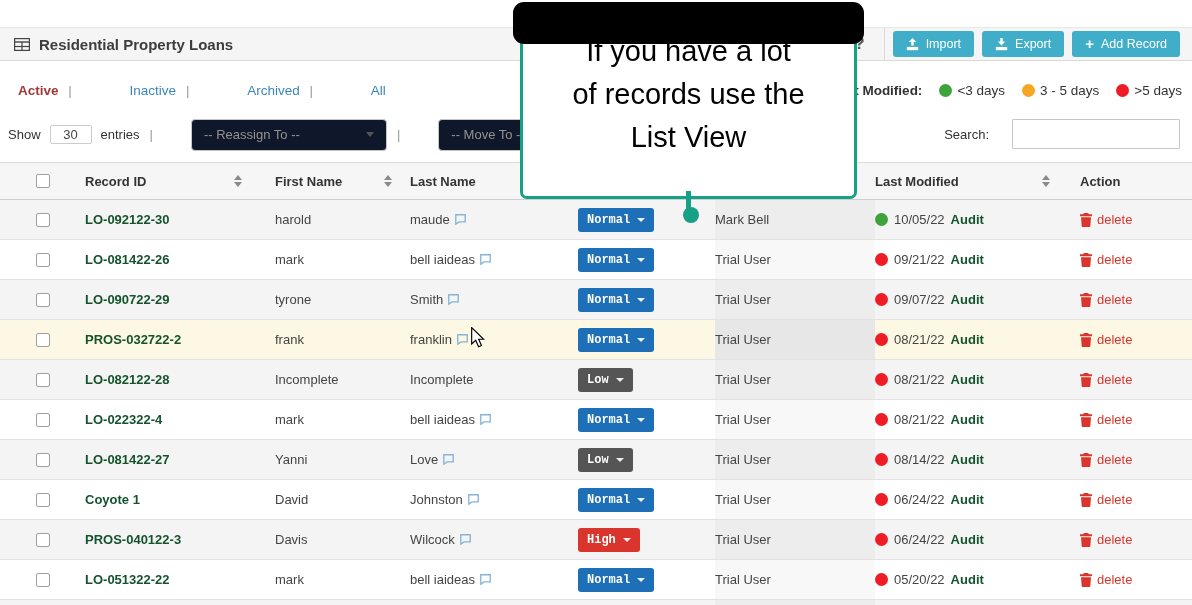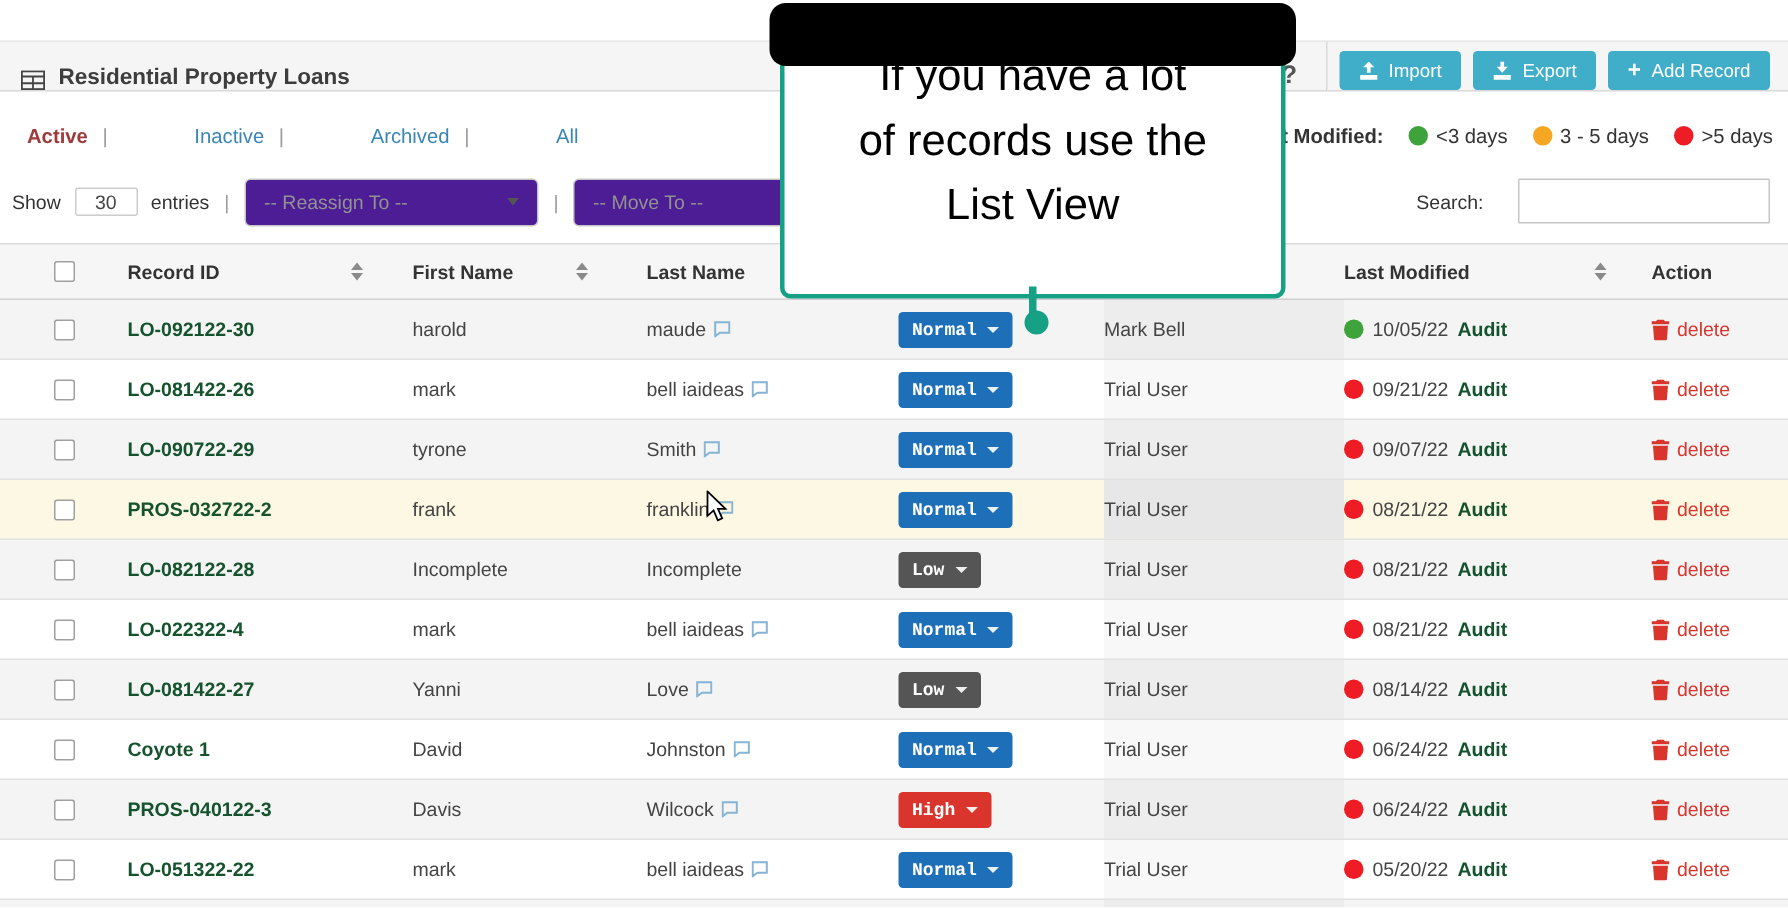--- a/index.html
+++ b/index.html
@@ -2,21 +2,21 @@
 <html><head>
 <meta charset="utf-8">
 <style>
   * { margin:0; padding:0; box-sizing:border-box; }
   html,body { background:#fff; }
   body { font-family:"Liberation Sans", sans-serif; }
   .page { position:relative; width:1192px; height:605px; background:#fff; overflow:hidden; }
 
   
   .titlebar { position:absolute; top:27px; left:0; right:0; height:34px; background:#f5f5f5;
-    border-top:1px solid #e7e7e7; border-bottom:1px solid #d9d9d9; display:flex; align-items:flex-end; padding:0 12px 0 14px; }
+    border-top:1px solid #e7e7e7; border-bottom:1px solid #d9d9d9; display:flex; align-items:center; padding:0 12px 0 14px; }
   .titlebar .title { font-size:15px; font-weight:bold; color:#3d3d3d; margin-left:9px; }
   .titlebar .spacer { flex:1; }
   .vdiv { width:1px; height:100%; background:#d9d9d9; }
   .help { font-size:17px; font-weight:bold; color:#555; padding:0 19px; cursor:pointer; }
   .tealbtn { display:inline-flex; align-items:center; gap:7px; color:#fff; font-size:12.5px;
     border:none; border-radius:3px; padding:6px 13px; margin-left:8px; cursor:pointer; }
   .tealbtn .plus { font-size:15px; font-weight:bold; line-height:10px; }
 
   
   .subbar { position:absolute; top:80px; left:18px; right:10px; height:20px; display:flex; align-items:center; font-size:13.5px; }
@@ -27,43 +27,43 @@
   .legend { margin-left:auto; display:flex; align-items:center; gap:17px; }
   .legend .lbl { font-weight:bold; color:#333; }
   .legend .item { display:flex; align-items:center; gap:5px; color:#333; }
   .ldot { width:13px; height:13px; border-radius:50%; display:inline-block; }
 
   
   .controls { position:absolute; top:118px; left:8px; height:33px; display:flex; align-items:center; font-size:13px; color:#333; }
   .entries-input { width:42px; height:19px; border:1px solid #ccc; border-radius:2px; text-align:center;
     font-size:13px; color:#444; margin:0 9px; font-family:inherit; }
   .pipe { color:#999; margin:0 10px; }
-  .fakeselect { height:32px; border:1px solid #c6c6c6; border-radius:4px; background:#4c1d95;
-    display:flex; align-items:center; padding:0 12px; color:#929292; font-size:13px; cursor:pointer; }
+  .fakeselect { height:32px; border:1px solid #c6c6c6; border-radius:4px; background:#0f172a;
+    display:flex; align-items:center; padding:0 12px; color:#929292; font-size:13px; cursor:pointer;margin-left:28px; }
   .fakeselect.reassign { width:196px; }
   .fakeselect.move { width:186px; }
   .fakeselect .caret-dk { margin-left:auto; width:0; height:0; border-left:4px solid transparent;
     border-right:4px solid transparent; border-top:5px solid #555; }
   .searchwrap { position:absolute; top:119px; right:12px; display:flex; align-items:center; gap:23px; font-size:13px; color:#333; }
   .search-input { width:168px; height:30px; border:1px solid #c6c6c6; border-radius:1px; padding:0 6px; font-family:inherit; font-size:13px; }
 
   
   .thead { position:absolute; top:162px; left:0; right:0; height:38px; background:#f6f6f6;
     border-top:1px solid #dcdcdc; border-bottom:1px solid #cfcfcf; display:flex; align-items:center;
     padding-left:30px; font-size:13px; font-weight:bold; color:#333; }
   .tbody { position:absolute; top:200px; left:0; right:0; }
   .row { display:flex; align-items:center; height:40px; border-bottom:1px solid #e2e2e2;
     padding-left:30px; font-size:13px; color:#444; background:#fff; }
   .row:nth-child(odd) { background:#f4f4f4; }
   .row.hl { background:#fcf8e3; }
   .c { display:flex; align-items:center; }
   .col-check { flex:0 0 55px; }
   .col-rid   { flex:0 0 190px; }
   .col-fn    { flex:0 0 135px; }
-  .col-ln    { flex:0 0 168px; gap:5px;margin-left:21px; }
+  .col-ln    { flex:0 0 168px; gap:5px; }
   .col-st    { flex:0 0 137px; }
   .col-as    { flex:0 0 160px; align-self:stretch; background:rgba(0,0,0,0.028); }
   .row.hl .col-as { background:#e7e7e7; }
   .col-lm    { flex:0 0 205px; gap:6px; }
   .col-ac    { flex:1; gap:5px; }
   .thead .col-as, .thead .col-st { background:none; }
   .hcell { display:flex; align-items:center; justify-content:space-between; width:100%; }
   .pr33 { padding-right:33px; } .pr18 { padding-right:18px; } .pr30 { padding-right:30px; }
   .sort { display:inline-flex; flex-direction:column; gap:2px; cursor:pointer; }
   .sort i { display:block; width:0; height:0; border-left:4px solid transparent; border-right:4px solid transparent; }

